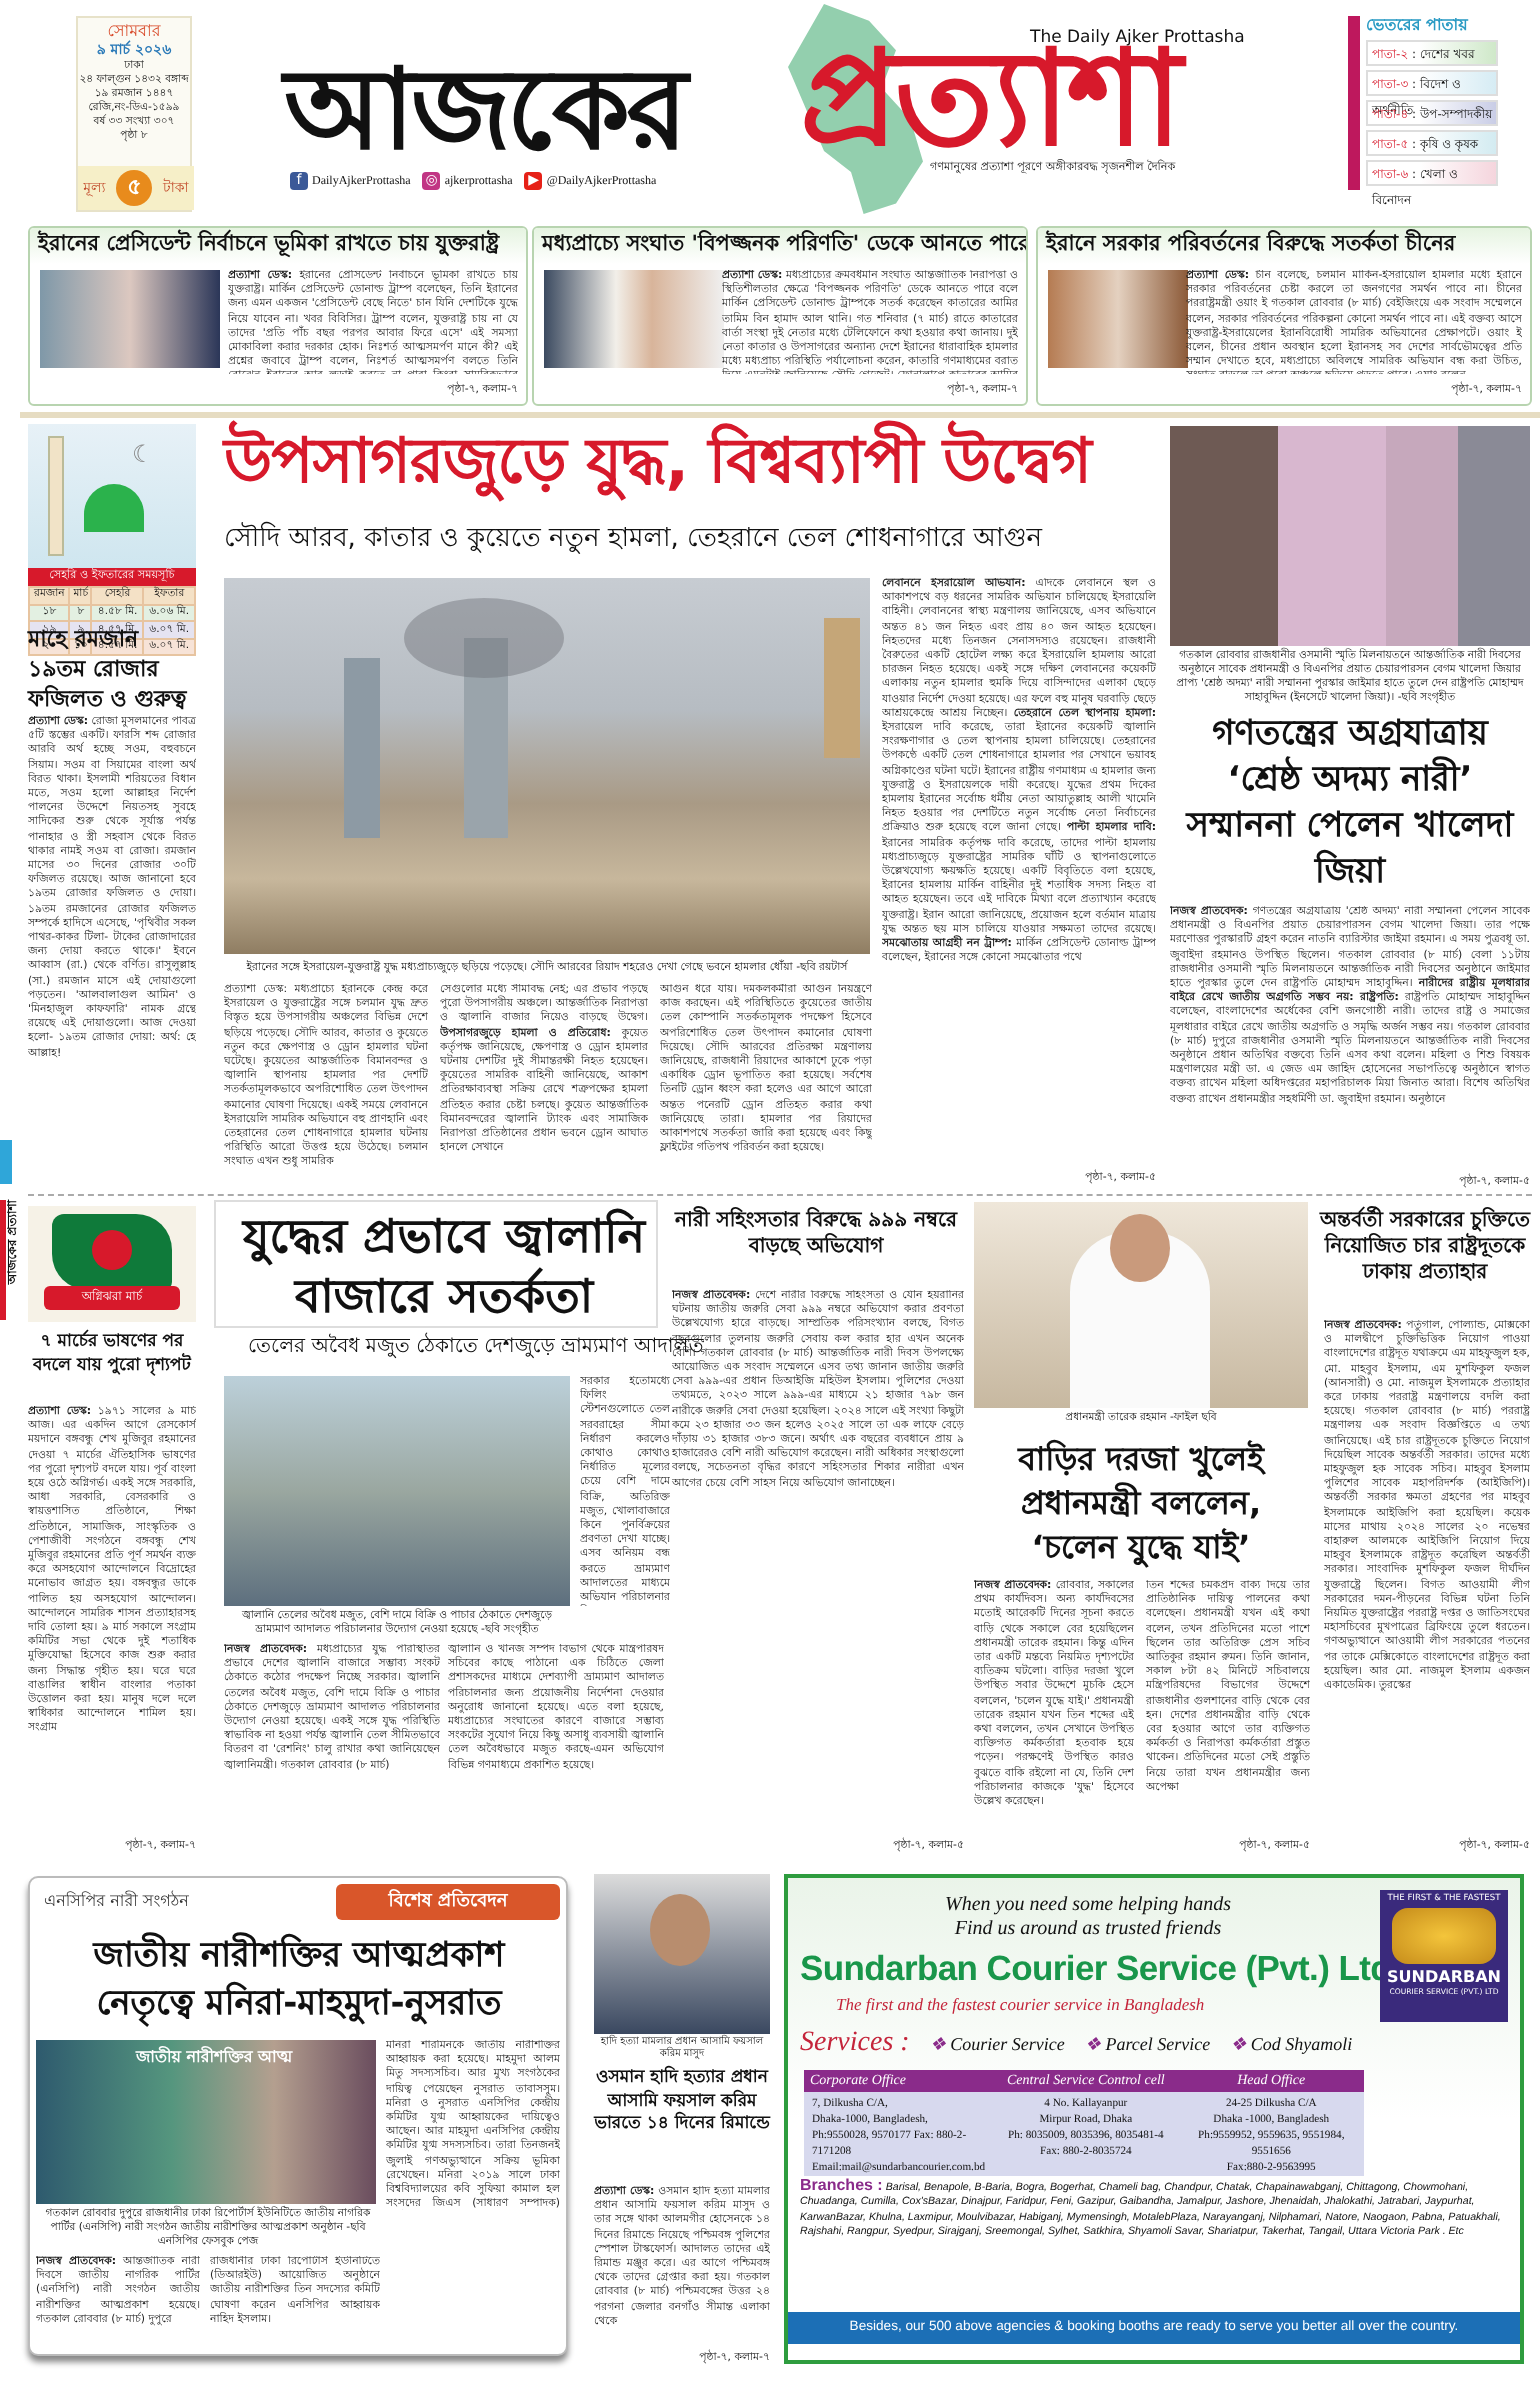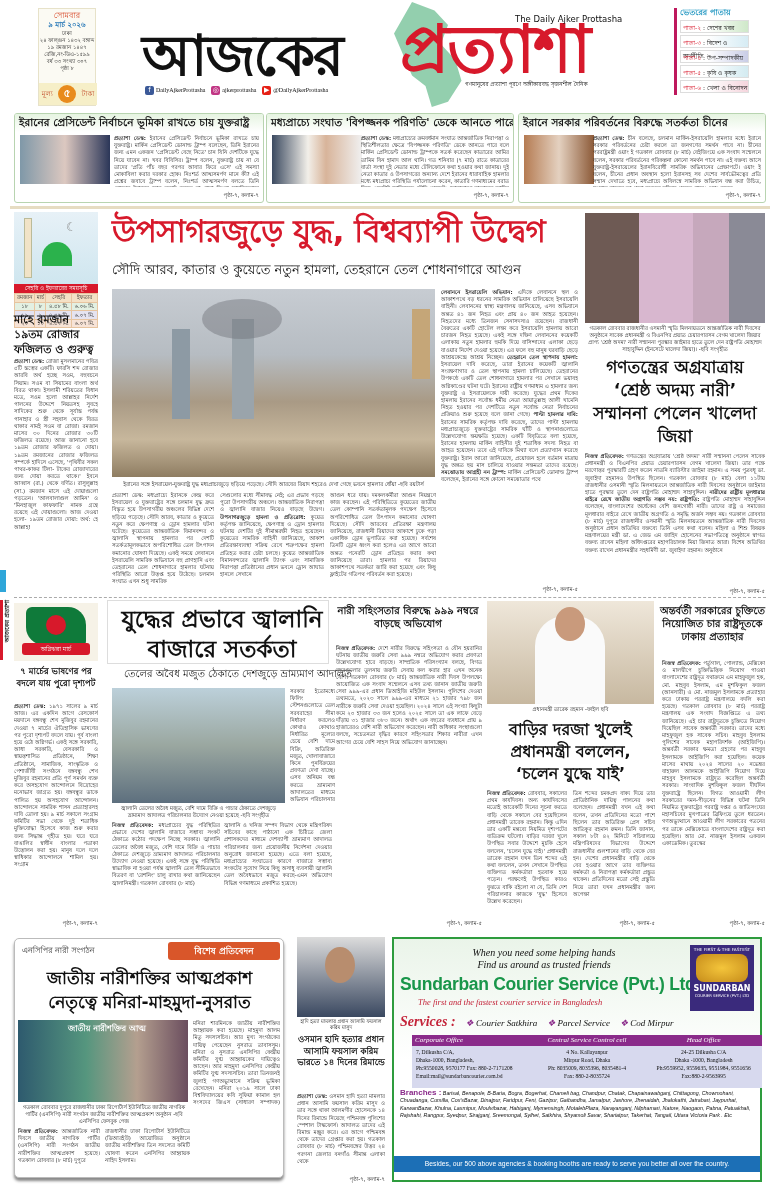--- a/index.html
+++ b/index.html
@@ -15,21 +15,21 @@
 #datebox .ln{font-size:5.3px;line-height:7px}
 #price{position:absolute;left:0;bottom:0;width:58px;height:22px;background:#f6efc8;display:flex;align-items:center;justify-content:space-around;font-size:7px;color:#c24a2a}
 #price .coin{width:18px;height:18px;border-radius:50%;background:#e88b1c;color:#fff;font-weight:bold;display:flex;align-items:center;justify-content:center;font-size:11px}
 #logo1{left:142px;top:28px;font-size:56px;font-weight:900;letter-spacing:-2px;line-height:54px;font-family:"DejaVu Serif",serif}
 #logo2{left:400px;top:14px;font-size:66px;font-weight:900;color:#d7192b;line-height:70px;font-family:"DejaVu Serif",serif;letter-spacing:-2px}
 #map{left:385px;top:2px;width:90px;height:105px;background:#3aa86b;opacity:.55;clip-path:polygon(30% 0,55% 8%,70% 22%,62% 40%,78% 55%,85% 75%,70% 95%,52% 100%,45% 80%,30% 70%,20% 50%,10% 30%)}
 #engname{left:515px;top:14px;font-size:8.5px;font-weight:normal}
 #tagline{left:465px;top:81px;font-size:5.6px}
 #social{left:145px;top:86px;display:flex;gap:6px;font-size:6px;align-items:center;font-family:"Liberation Serif",serif}
 .sico{width:9px;height:9px;display:inline-block;border-radius:2px;color:#fff;font-size:7px;text-align:center;line-height:9px;margin-right:2px;font-family:"DejaVu Sans",sans-serif}
-#inside{left:674px;top:8px;width:75px;border-left:3px solid #be185d;padding-left:3px}
+#inside{left:674px;top:8px;width:75px;border-left:6px solid #be185d;padding-left:3px}
 #inside .t{color:#2a9bc4;font-size:8px;font-weight:bold;margin-bottom:2px}
 #inside .row{font-size:6px;height:13px;line-height:13px;margin-bottom:2px;padding-left:2px;border:1px solid #ddd}
 
 .topcard{top:113px;height:90px;border:1px solid #b8d4b0;border-radius:3px;background:#fff;overflow:hidden}
 .topcard .h{background:linear-gradient(#e6f4e1,#fff);font-size:10.5px;font-weight:bold;padding:2px 4px;height:18px;white-space:nowrap;overflow:hidden}
 .topcard .ph{position:absolute;top:21px;left:5px;height:49px}
 .topcard .tx{position:absolute;top:21px;right:4px}
 .topcard .tb{position:absolute;left:5px;right:4px;bottom:3px}
 
 #divider1{left:10px;top:206px;width:760px;height:3px;background:#e6dcc2}
@@ -283,26 +283,26 @@
   </div>
   <div style="position:absolute;left:6px;top:35px;font-family:'Liberation Sans',sans-serif;font-weight:bold;font-size:17.5px;color:#19964a;white-space:nowrap;letter-spacing:-0.3px">Sundarban Courier Service (Pvt.) Ltd</div>
   <div style="position:absolute;left:24px;top:58px;font-family:'Liberation Serif',serif;font-style:italic;font-size:8.5px;color:#c4243a">The first and the fastest courier service in Bangladesh</div>
   <div style="position:absolute;right:6px;top:6px;width:64px;height:66px;background:#3a2a7c;color:#fff;text-align:center">
     <div style="font-size:4.3px;padding-top:2px">THE FIRST &amp; THE FASTEST</div>
     <div style="height:28px;margin:2px 6px;background:radial-gradient(#f4c53b,#c58b1a);border-radius:8px"></div>
     <div style="font-size:8px;font-weight:bold">SUNDARBAN</div>
     <div style="font-size:3.8px">COURIER SERVICE (PVT.) LTD</div>
   </div>
   <div style="position:absolute;left:6px;top:74px;display:flex;gap:10px;align-items:baseline;font-family:'Liberation Serif',serif;font-style:italic">
-    <span style="color:#c4243a;font-weight:bold;font-size:14px">Services :</span>
-    <span style="font-size:9px"><span style="color:#8a2b8a">❖</span> <span>Courier Satkhira</span></span>
+    <span style="color:#c4243a;font-weight:normal;font-size:14px">Services :</span>
+    <span style="font-size:9px"><span style="color:#8a2b8a">❖</span> <span>Courier Service</span></span>
     <span style="font-size:9px"><span style="color:#8a2b8a">❖</span> <span>Parcel Service</span></span>
-    <span style="font-size:9px"><span style="color:#8a2b8a">❖</span> <span>Cod Mirpur</span></span>
-  </div>
-  <div style="position:absolute;left:18px;top:96px;width:350px;display:flex;font-family:'Liberation Serif',serif">
+    <span style="font-size:9px"><span style="color:#8a2b8a">❖</span> <span>Cod Shyamoli</span></span>
+  </div>
+  <div style="position:absolute;left:8px;top:96px;width:280px;display:flex;font-family:'Liberation Serif',serif">
     <div style="flex:1">
       <div style="background:#8a2b8a;color:#fff;font-style:italic;font-size:7px;padding:1px 3px">Corporate Office</div>
       <div style="background:#d7d9ee;font-size:5.6px;line-height:8px;padding:2px 4px;height:42px">
         <div>7, Dilkusha C/A,</div>
           <div>Dhaka-1000, Bangladesh,</div>
           <div>Ph:9550028, 9570177 Fax: 880-2-7171208</div>
           <div>Email:mail@sundarbancourier.com.bd</div>
       </div>
     </div>
     <div style="flex:1;text-align:center">

